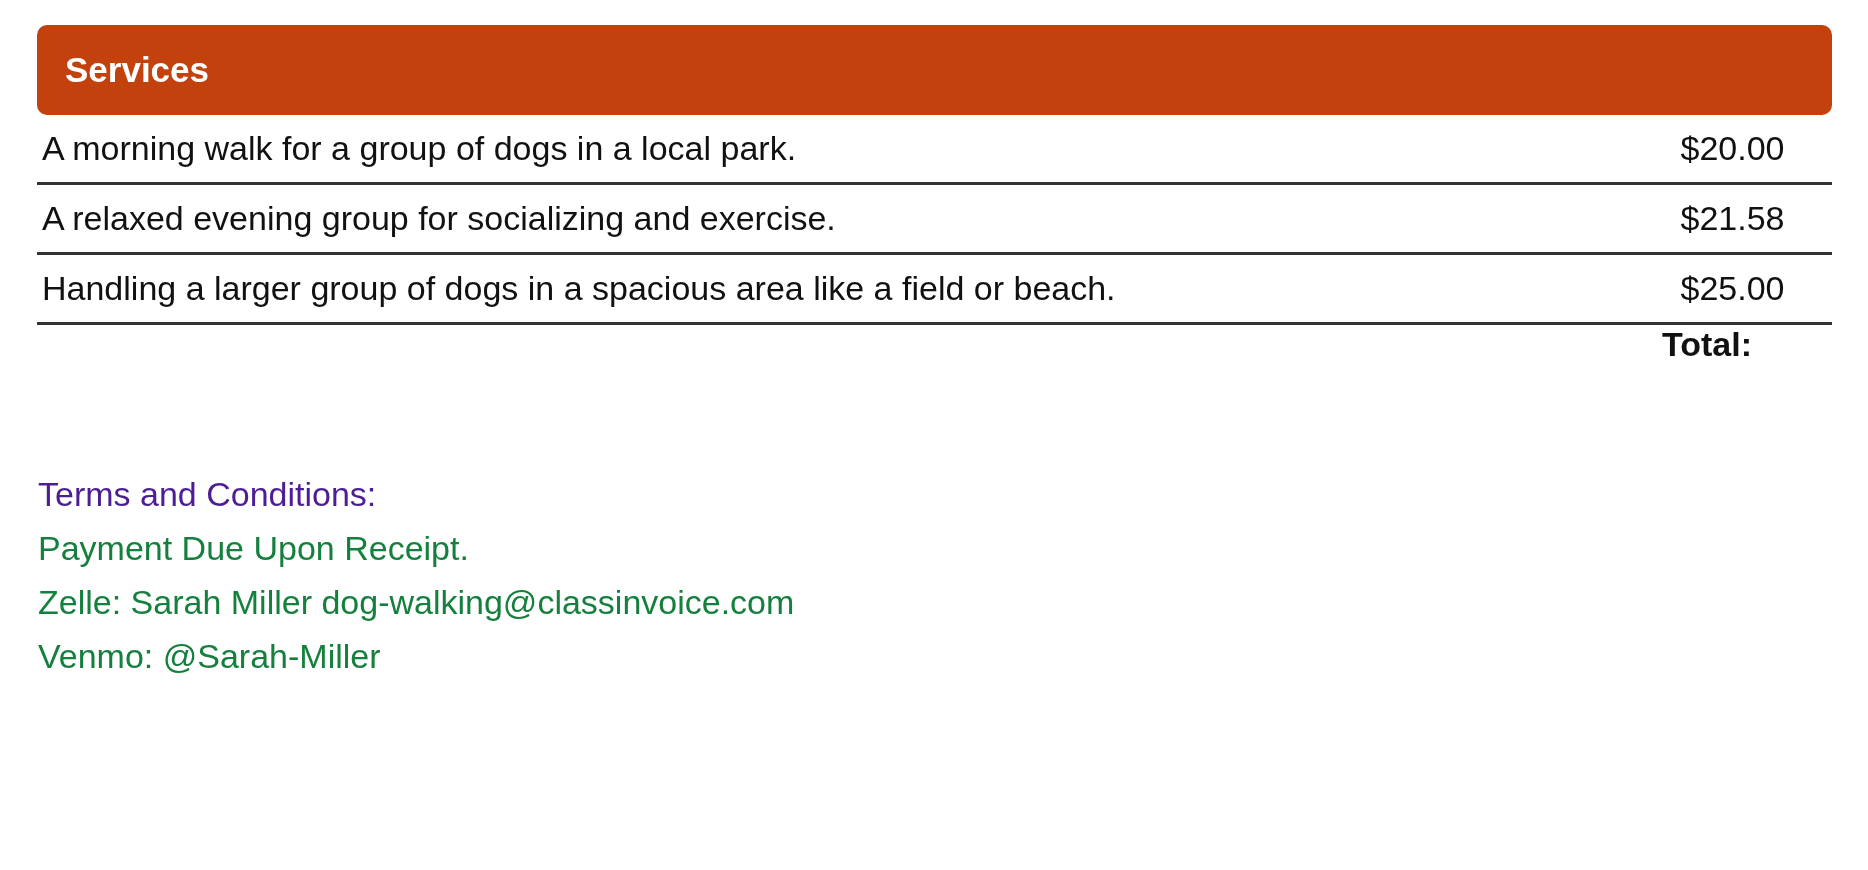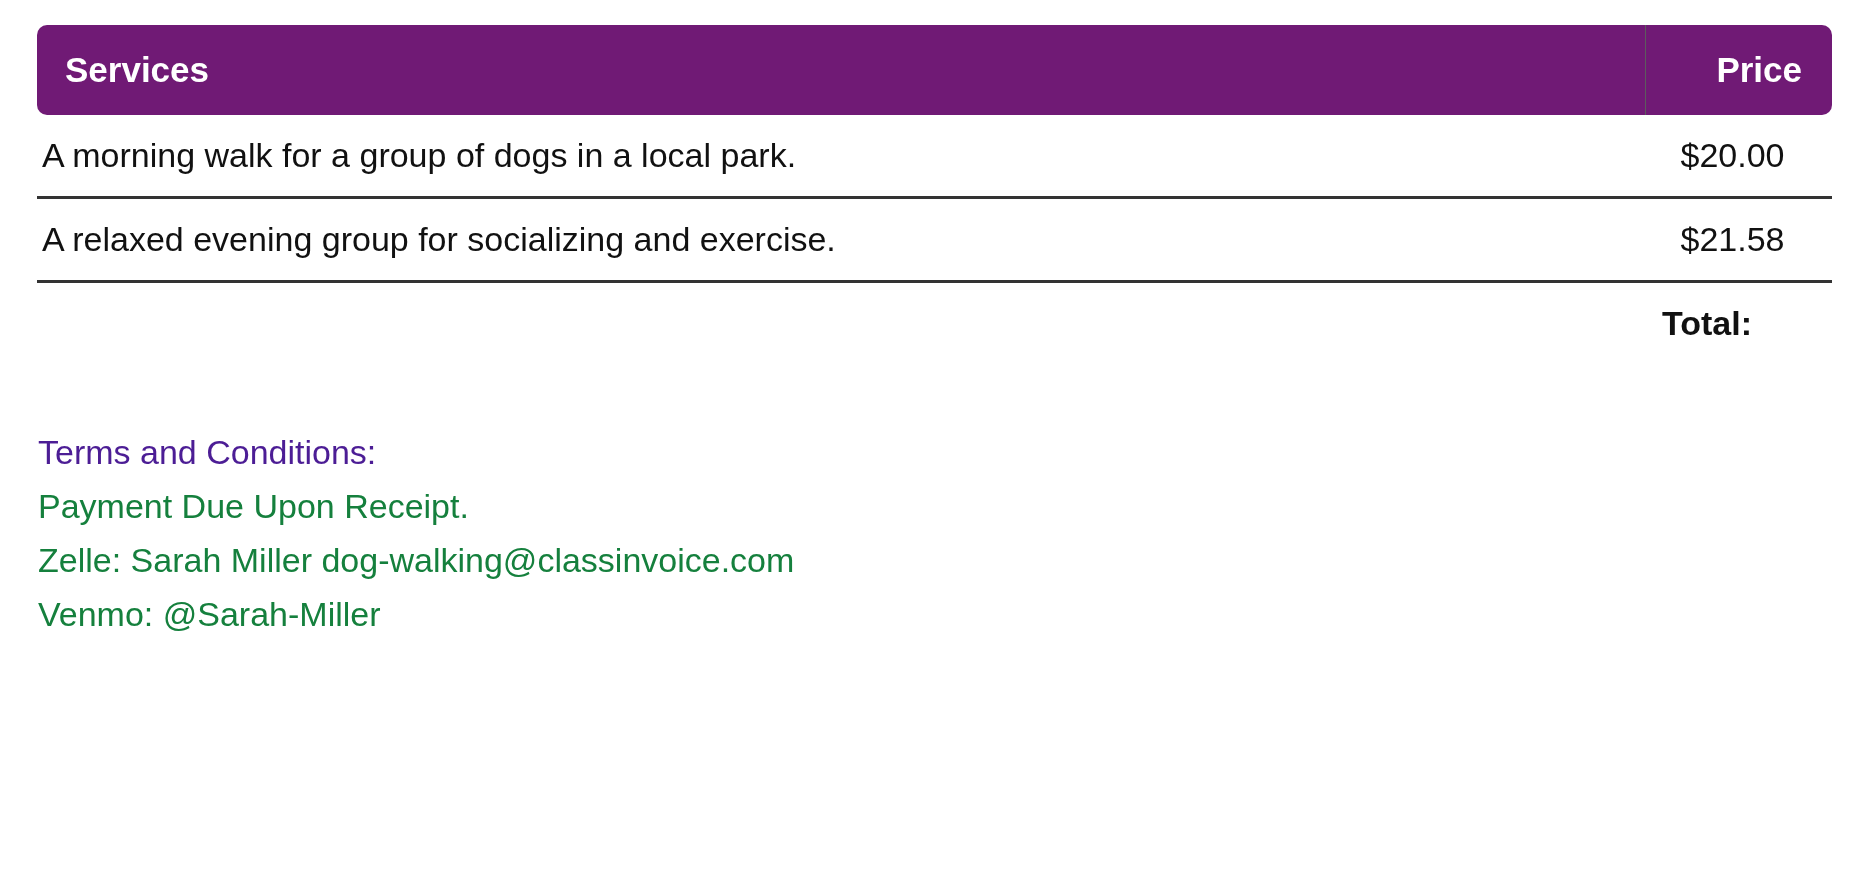--- a/index.html
+++ b/index.html
@@ -14,21 +14,21 @@
   .invoice-wrap {
     padding: 25px 36px 0 37px;
   }
 
   
   .services-table { width: 100%; }
 
   .table-header {
     display: flex;
     align-items: stretch;
-    background: #701a75;
+    background: #c2410c;
     border-radius: 10px;
     height: 90px;
     color: #ffffff;
     font-weight: 700;
     font-size: 35px;
   }
   .th-services {
     flex: 1;
     display: flex;
     align-items: center;
@@ -39,39 +39,39 @@
     display: flex;
     align-items: center;
     justify-content: flex-end;
     padding-right: 30px;
     border-left: 1px solid #5c5c5c;
   }
 
   .table-row {
     display: flex;
     align-items: center;
-    height: 84px;
+    height: 70px;
     border-bottom: 3px solid #333333;
     font-size: 34px;
   }
   .cell-service {
     flex: 1;
     padding-left: 5px;
     white-space: nowrap;
     overflow: hidden;
   }
   .cell-price {
     width: 187px;
     text-align: center;
     padding-right: 12px;
   }
 
   .total-row {
     display: flex;
-    align-items: center;
+    align-items: flex-start;
     height: 80px;
     font-size: 34px;
     font-weight: 700;
   }
   .total-label {
     flex: 1;
     text-align: right;
     padding-right: 80px;
   }
   .total-value {
@@ -96,34 +96,37 @@
 </style>
 </head>
 <body>
 
 <div class="invoice-wrap">
 
   <div class="services-table">
 
     <div class="table-header">
       <div class="th-services">Services</div>
-      <div class="th-price">Price</div>
     </div>
 
     <div class="table-row">
       <div class="cell-service">A morning walk for a group of dogs in a local park.</div>
       <div class="cell-price">$20.00</div>
     </div>
 
 
     <div class="table-row">
       <div class="cell-service">A relaxed evening group for socializing and exercise.</div>
       <div class="cell-price">$21.58</div>
     </div>
 
+    <div class="table-row">
+      <div class="cell-service">Handling a larger group of dogs in a spacious area like a field or beach.</div>
+      <div class="cell-price">$25.00</div>
+    </div>
 
     <div class="total-row">
       <div class="total-label">Total:</div>
     </div>
 
   </div>
 
   <div class="terms">
     <div class="terms-title">Terms and Conditions:</div>
     <div class="terms-line">Payment Due Upon Receipt.</div>

